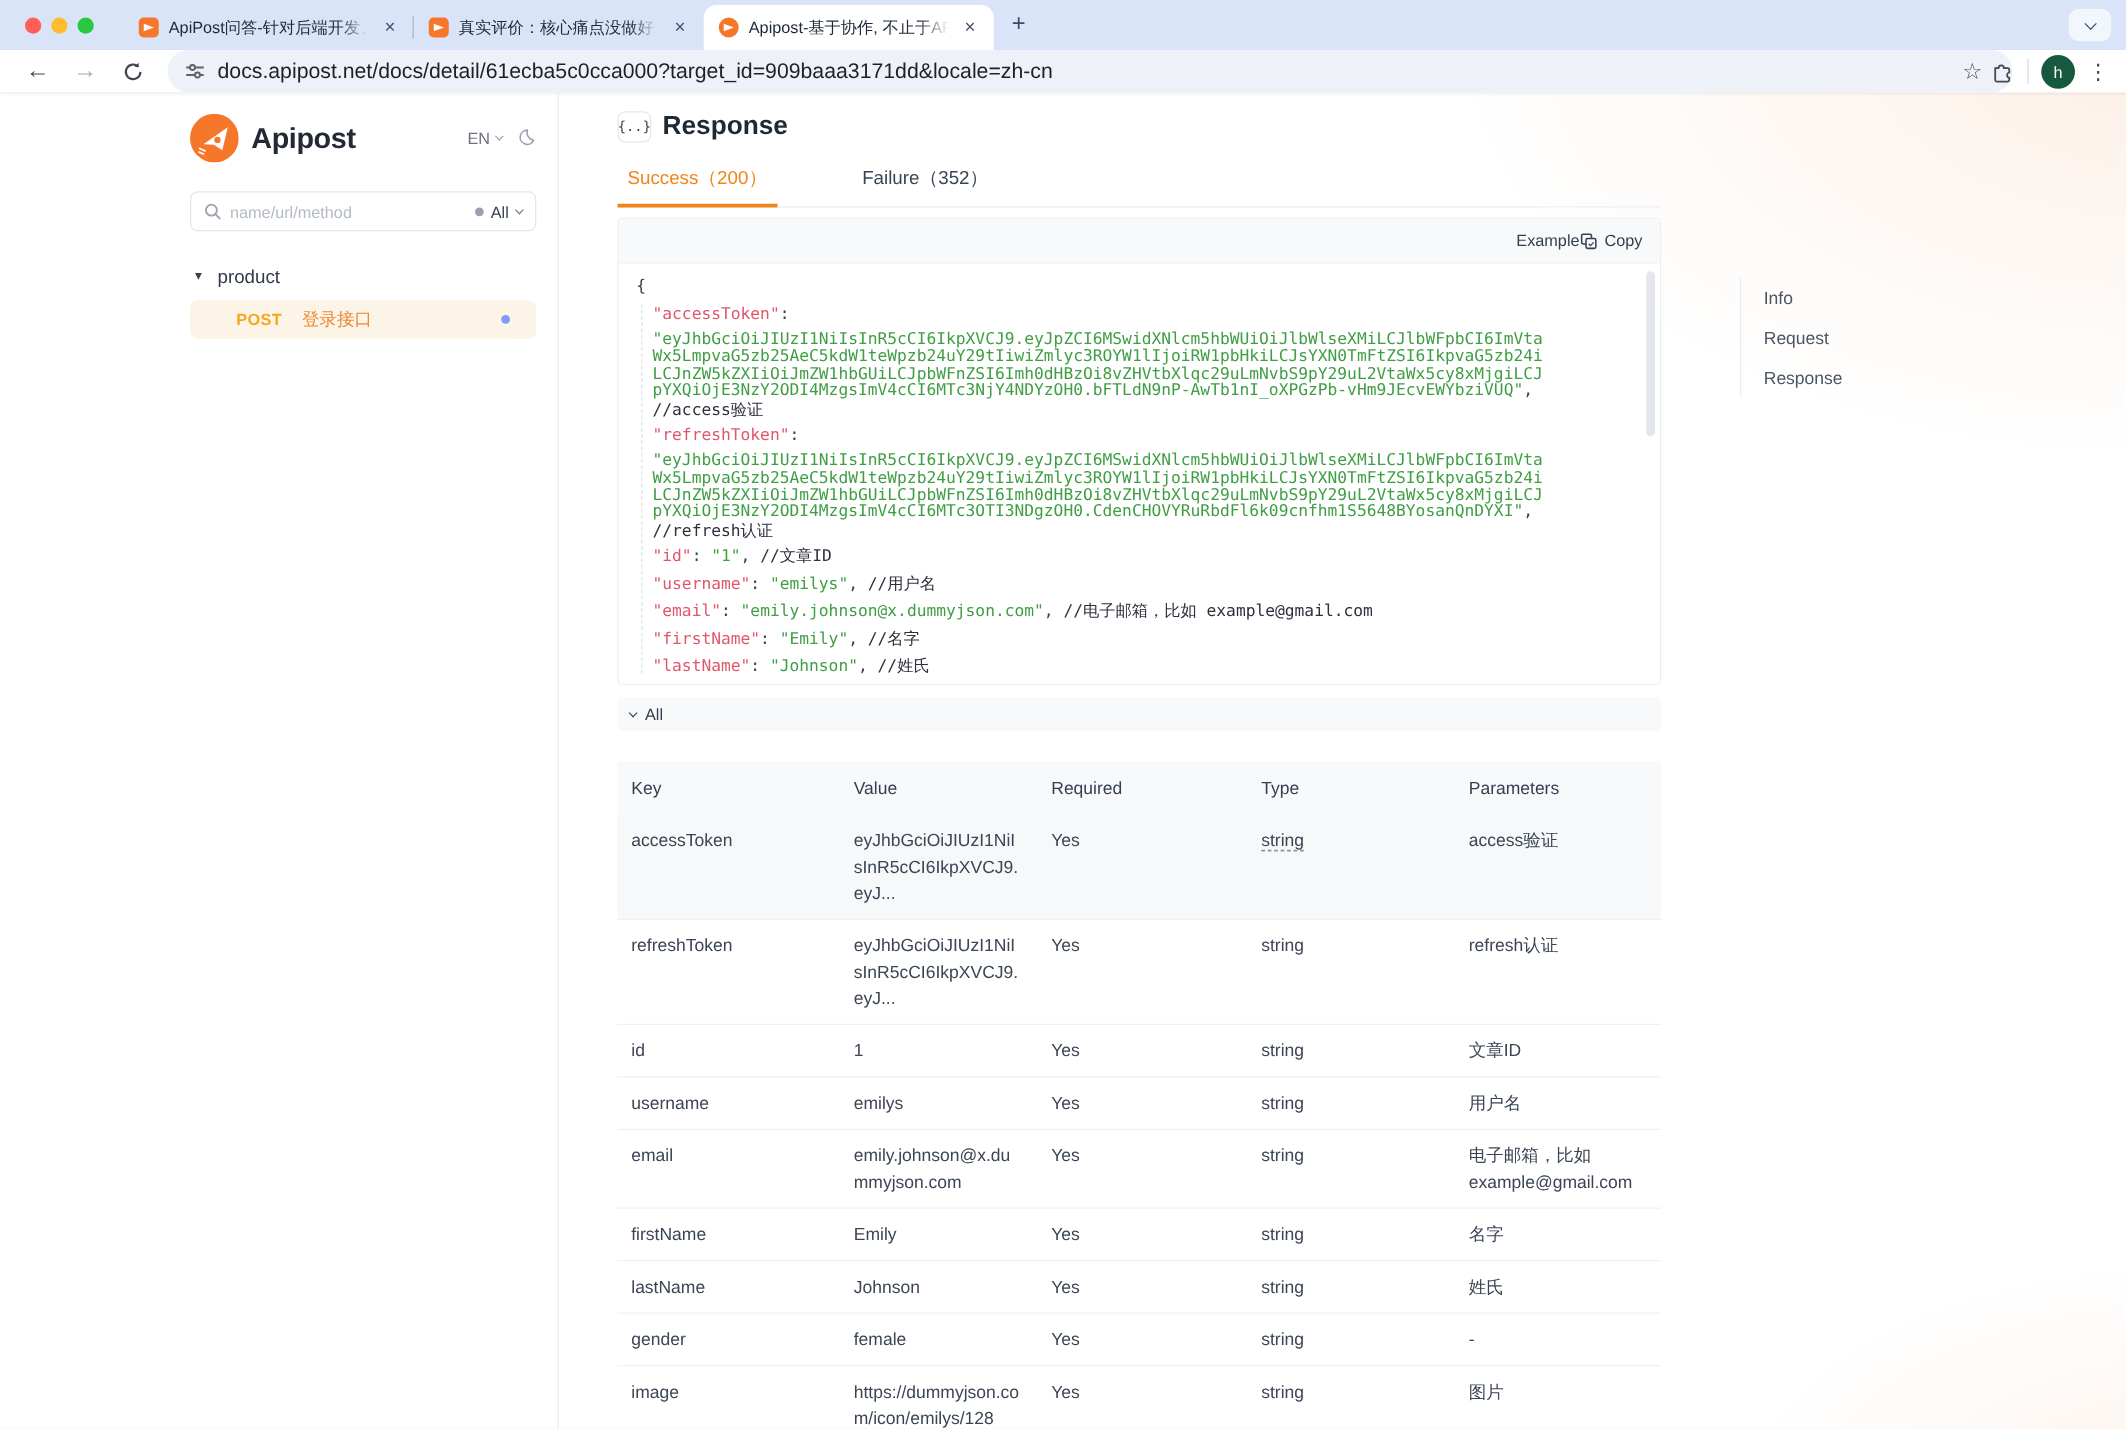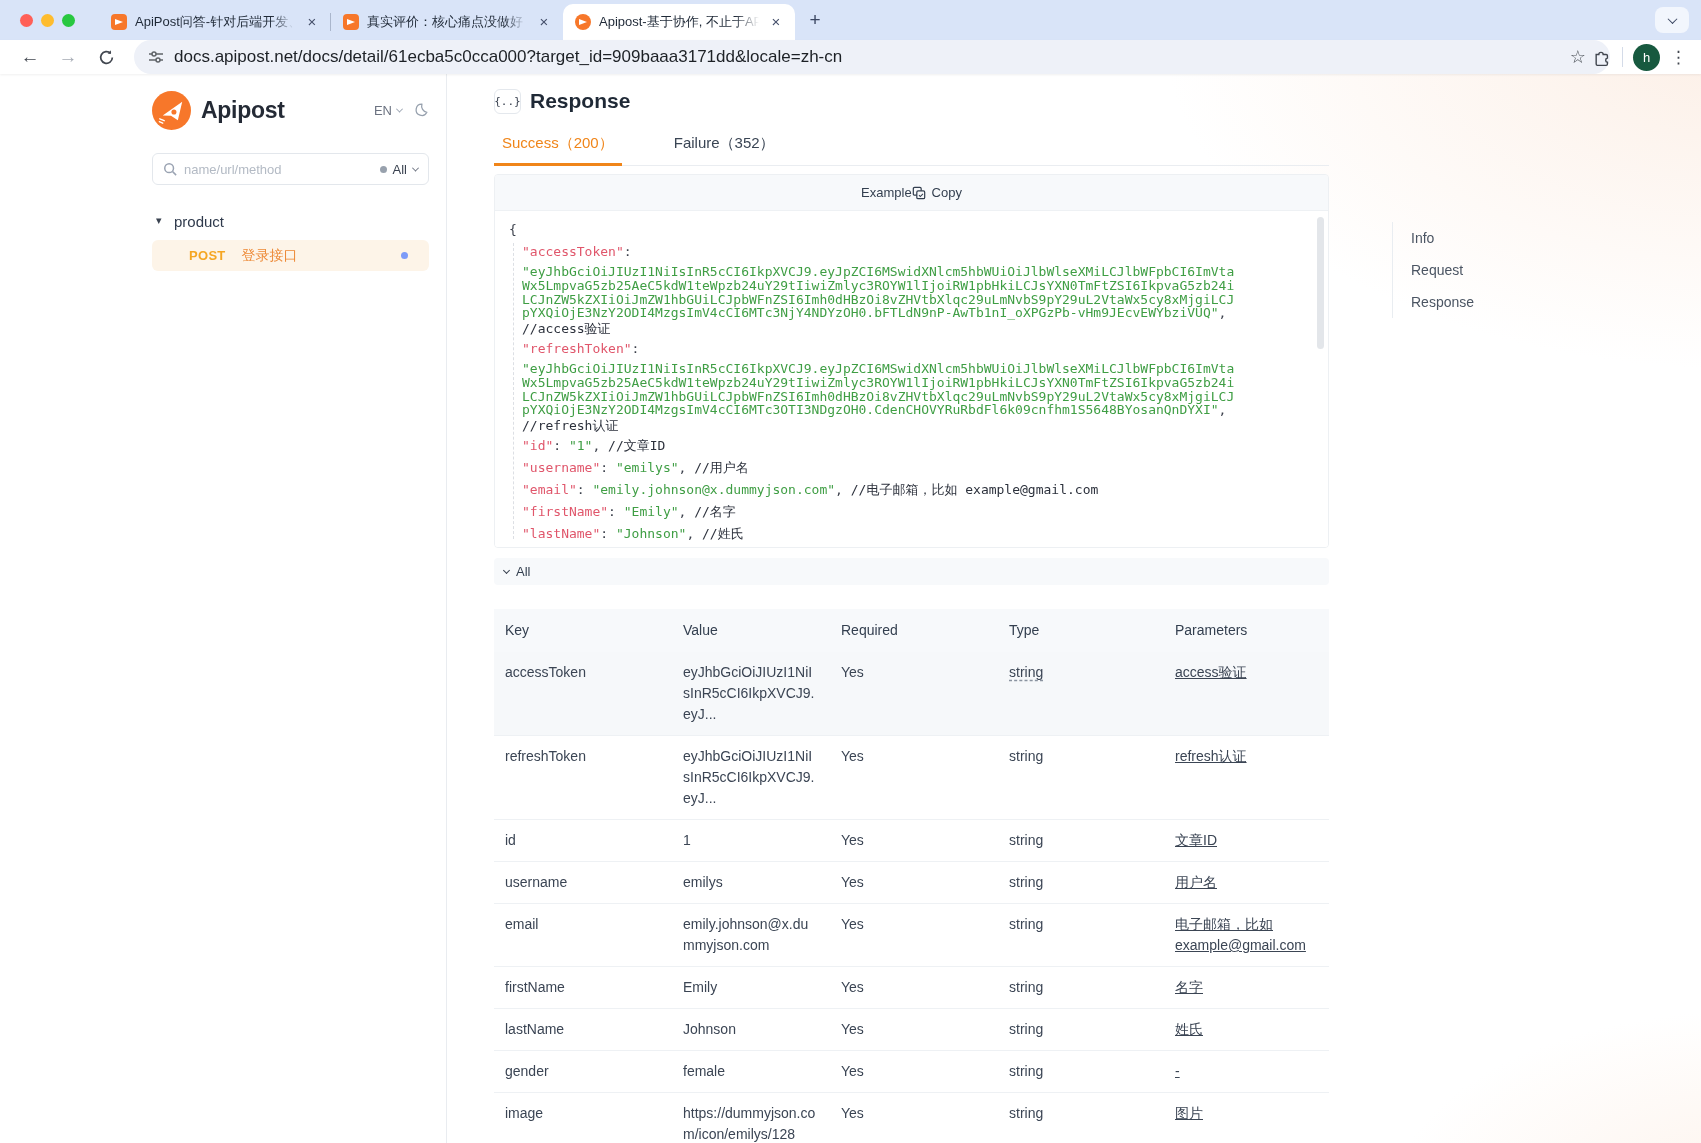--- a/index.html
+++ b/index.html
@@ -65,26 +65,26 @@
   .nav-endpoint .method { font-size:13px; font-weight:700; color:#f5a623; margin-left:37px; letter-spacing:.3px; }
   .nav-endpoint .ep-name { font-size:14px; color:#ed8936; margin-left:16px; flex:1; }
   .nav-endpoint .blue-dot { width:7px; height:7px; border-radius:50%; background:#7d9bf8; margin-right:21px; }
 
   
   .main { flex:1; padding-left:47px; position:relative; }
   .content-col { width:835px; }
   .doc-header { margin-top:12px; height:30px; display:flex; align-items:center; gap:9px; }
   .curly-icon { width:27px; height:25px; border:1px solid #e4e8ed; border-radius:6px; background:#fff; font-size:11px; color:#3a4250; display:flex; align-items:center; justify-content:center; font-family:"DejaVu Sans Mono",monospace; }
   .page-title { font-size:21px; font-weight:700; color:#1f2936; }
-  .resp-tabs { margin-top:14px; height:36px; display:flex; gap:44px; border-bottom:1px solid #eaedf1; }
+  .resp-tabs { margin-top:14px; height:36px; display:flex; gap:60px; border-bottom:1px solid #eaedf1; }
   .resp-tab { font-size:15px; color:#3a4554; padding:0 8px; height:36px; line-height:26px; position:relative; }
   .resp-tab.active { color:#f08519; border-bottom:3px solid #f08519; }
 
   .example-card { margin-top:8px; border:1px solid #edf0f3; border-radius:4px; overflow:hidden; }
-  .example-head { height:36px; background:#f7f9fb; border-bottom:1px solid #eef1f4; display:flex; align-items:center; justify-content:center; padding:0 14px; }
+  .example-head { height:36px; background:#f7f9fb; border-bottom:1px solid #eef1f4; display:flex; align-items:center; justify-content:flex-end; padding:0 14px; }
   .example-title { font-size:13px; color:#333f4f; }
   .copy-btn { display:flex; align-items:center; gap:6px; font-size:13px; color:#333f4f; }
   .code-body { position:relative; height:336px; padding:8px 90px 8px 14px; background:#fff; font-family:"DejaVu Sans Mono",monospace; font-size:13px; color:#3a3f4a; overflow:hidden; }
   .indent-guide { position:absolute; left:18px; top:32px; bottom:8px; border-left:1px dashed #dcdfe4; }
   .code-line { line-height:22px; word-break:break-all; white-space:pre-wrap; }
   .code-line.ind { padding-left:13px; }
   .code-line.tight { line-height:13.8px; margin:2px 0; }
   .seg-key { color:#e0566b; }
   .seg-val { color:#3f9e44; }
   .seg-punct { color:#3a3f4a; }
@@ -94,21 +94,21 @@
   .all-bar { margin-top:10px; height:27px; background:#f7f9fb; border-radius:4px; display:flex; align-items:center; padding:0 10px; gap:7px; }
   .all-bar .chev { width:5px; height:5px; border-color:#3a4250; transform:rotate(45deg); margin-top:-3px; }
   .all-label { font-size:13px; color:#333f4f; }
 
   .param-table { margin-top:24px; font-size:14px; color:#3b4554; }
   .t-row { display:grid; grid-template-columns:178px 158px 168px 166px 1fr; border-bottom:1px solid #eef1f4; }
   .t-row > div { padding:10px 14px 10px 11px; line-height:21px; word-break:break-all; }
   .t-head { background:#f7f9fb; border-bottom:0; }
   .t-head > div { padding-top:11px; padding-bottom:11px; color:#333f4f; }
   .t-row.hl { background:#f6f8fa; }
-  .t-row .desc { word-break:normal;text-decoration:underline; }
+  .t-row .desc { word-break:normal; }
   .type-dashed { text-decoration:underline dashed #8a93a0; text-underline-offset:3px; }
 
   .right-nav { position:absolute; left:945px; top:148px; border-left:1px solid #e9edf1; }
   .right-nav-item { height:32px; display:flex; align-items:center; padding-left:18px; font-size:14px; color:#4b5563; width:120px; }
 
   svg { display:block; }
 </style>
 </head>
 <body>
 

